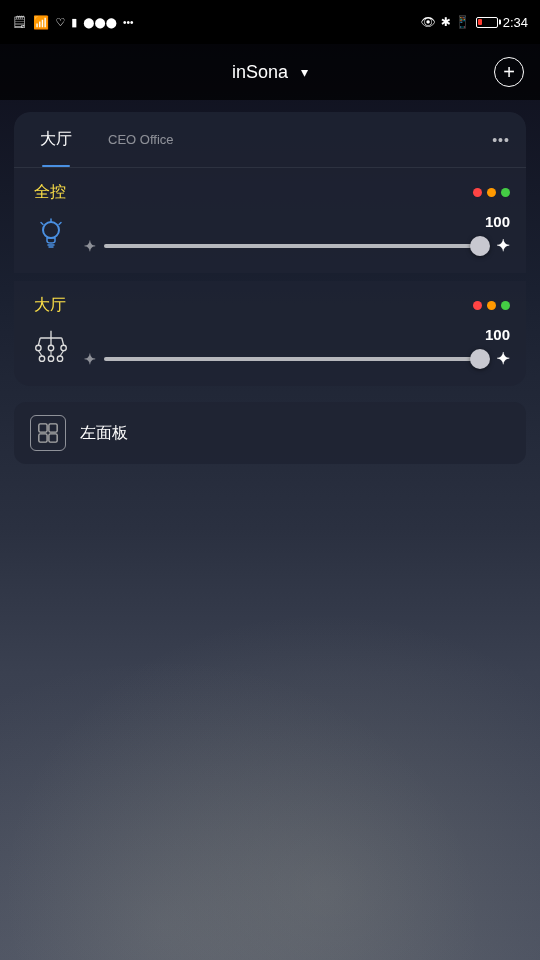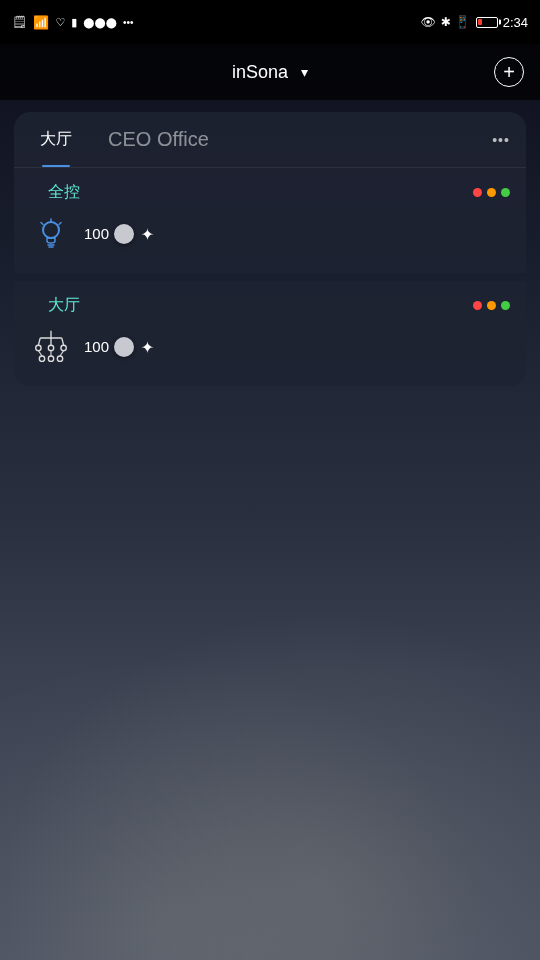--- a/index.html
+++ b/index.html
@@ -149,21 +149,21 @@
     }
     .tab-item {
       flex: 0 0 auto;
       padding: 0 18px;
       height: 100%;
       display: flex;
       flex-direction: column;
       align-items: center;
       justify-content: center;
       color: rgba(255,255,255,0.5);
-      font-size: 20px;
+      font-size: 13px;
       cursor: pointer;
       position: relative;
     }
     .tab-item.active {
       color: #fff;
       font-size: 16px;
     }
     .tab-item.active::after {
       content: '';
       position: absolute;
@@ -200,23 +200,23 @@
       border-radius: 0 0 0 0;
     }
 
     .card-header {
       display: flex;
       align-items: center;
       justify-content: space-between;
       margin-bottom: 10px;
     }
     .card-title {
-      color: #5eead4;
+      color: #fde047;
       font-size: 16px;
-      margin-left: 18px;
+      margin-left: 4px;
     }
     .card-dots {
       display: flex;
       gap: 5px;
       align-items: center;
     }
     .dot {
       width: 9px;
       height: 9px;
       border-radius: 50%;
@@ -238,22 +238,23 @@
       justify-content: center;
       flex-shrink: 0;
     }
     .light-icon svg {
       width: 36px;
       height: 36px;
     }
     .slider-area {
       flex: 1;
       display: flex;
-      flex-direction: row;
+      flex-direction: column;
       gap: 4px;
+      font-weight: bold;
     }
     .slider-value {
       color: #fff;
       font-size: 15px;
       text-align: right;
       margin-bottom: 2px;
     }
     .slider-row {
       display: flex;
       align-items: center;
@@ -463,15 +464,26 @@
               <div class="slider-fill" style="width:100%;"></div>
               <div class="slider-thumb"></div>
             </div>
             <span class="brightness-max">✦</span>
           </div>
         </div>
       </div>
     </div>
   </div>
 
+  <div class="panel-item">
+    <div class="panel-icon">
+      <svg viewBox="0 0 24 24" fill="none" stroke="#aaa" stroke-width="1.5" xmlns="http://www.w3.org/2000/svg">
+        <rect x="2" y="2" width="9" height="9" rx="1.5"></rect>
+        <rect x="13" y="2" width="9" height="9" rx="1.5"></rect>
+        <rect x="2" y="13" width="9" height="9" rx="1.5"></rect>
+        <rect x="13" y="13" width="9" height="9" rx="1.5"></rect>
+      </svg>
+    </div>
+    <span class="panel-label">左面板</span>
+  </div>
 
 
 </div>
 
 </body></html>

